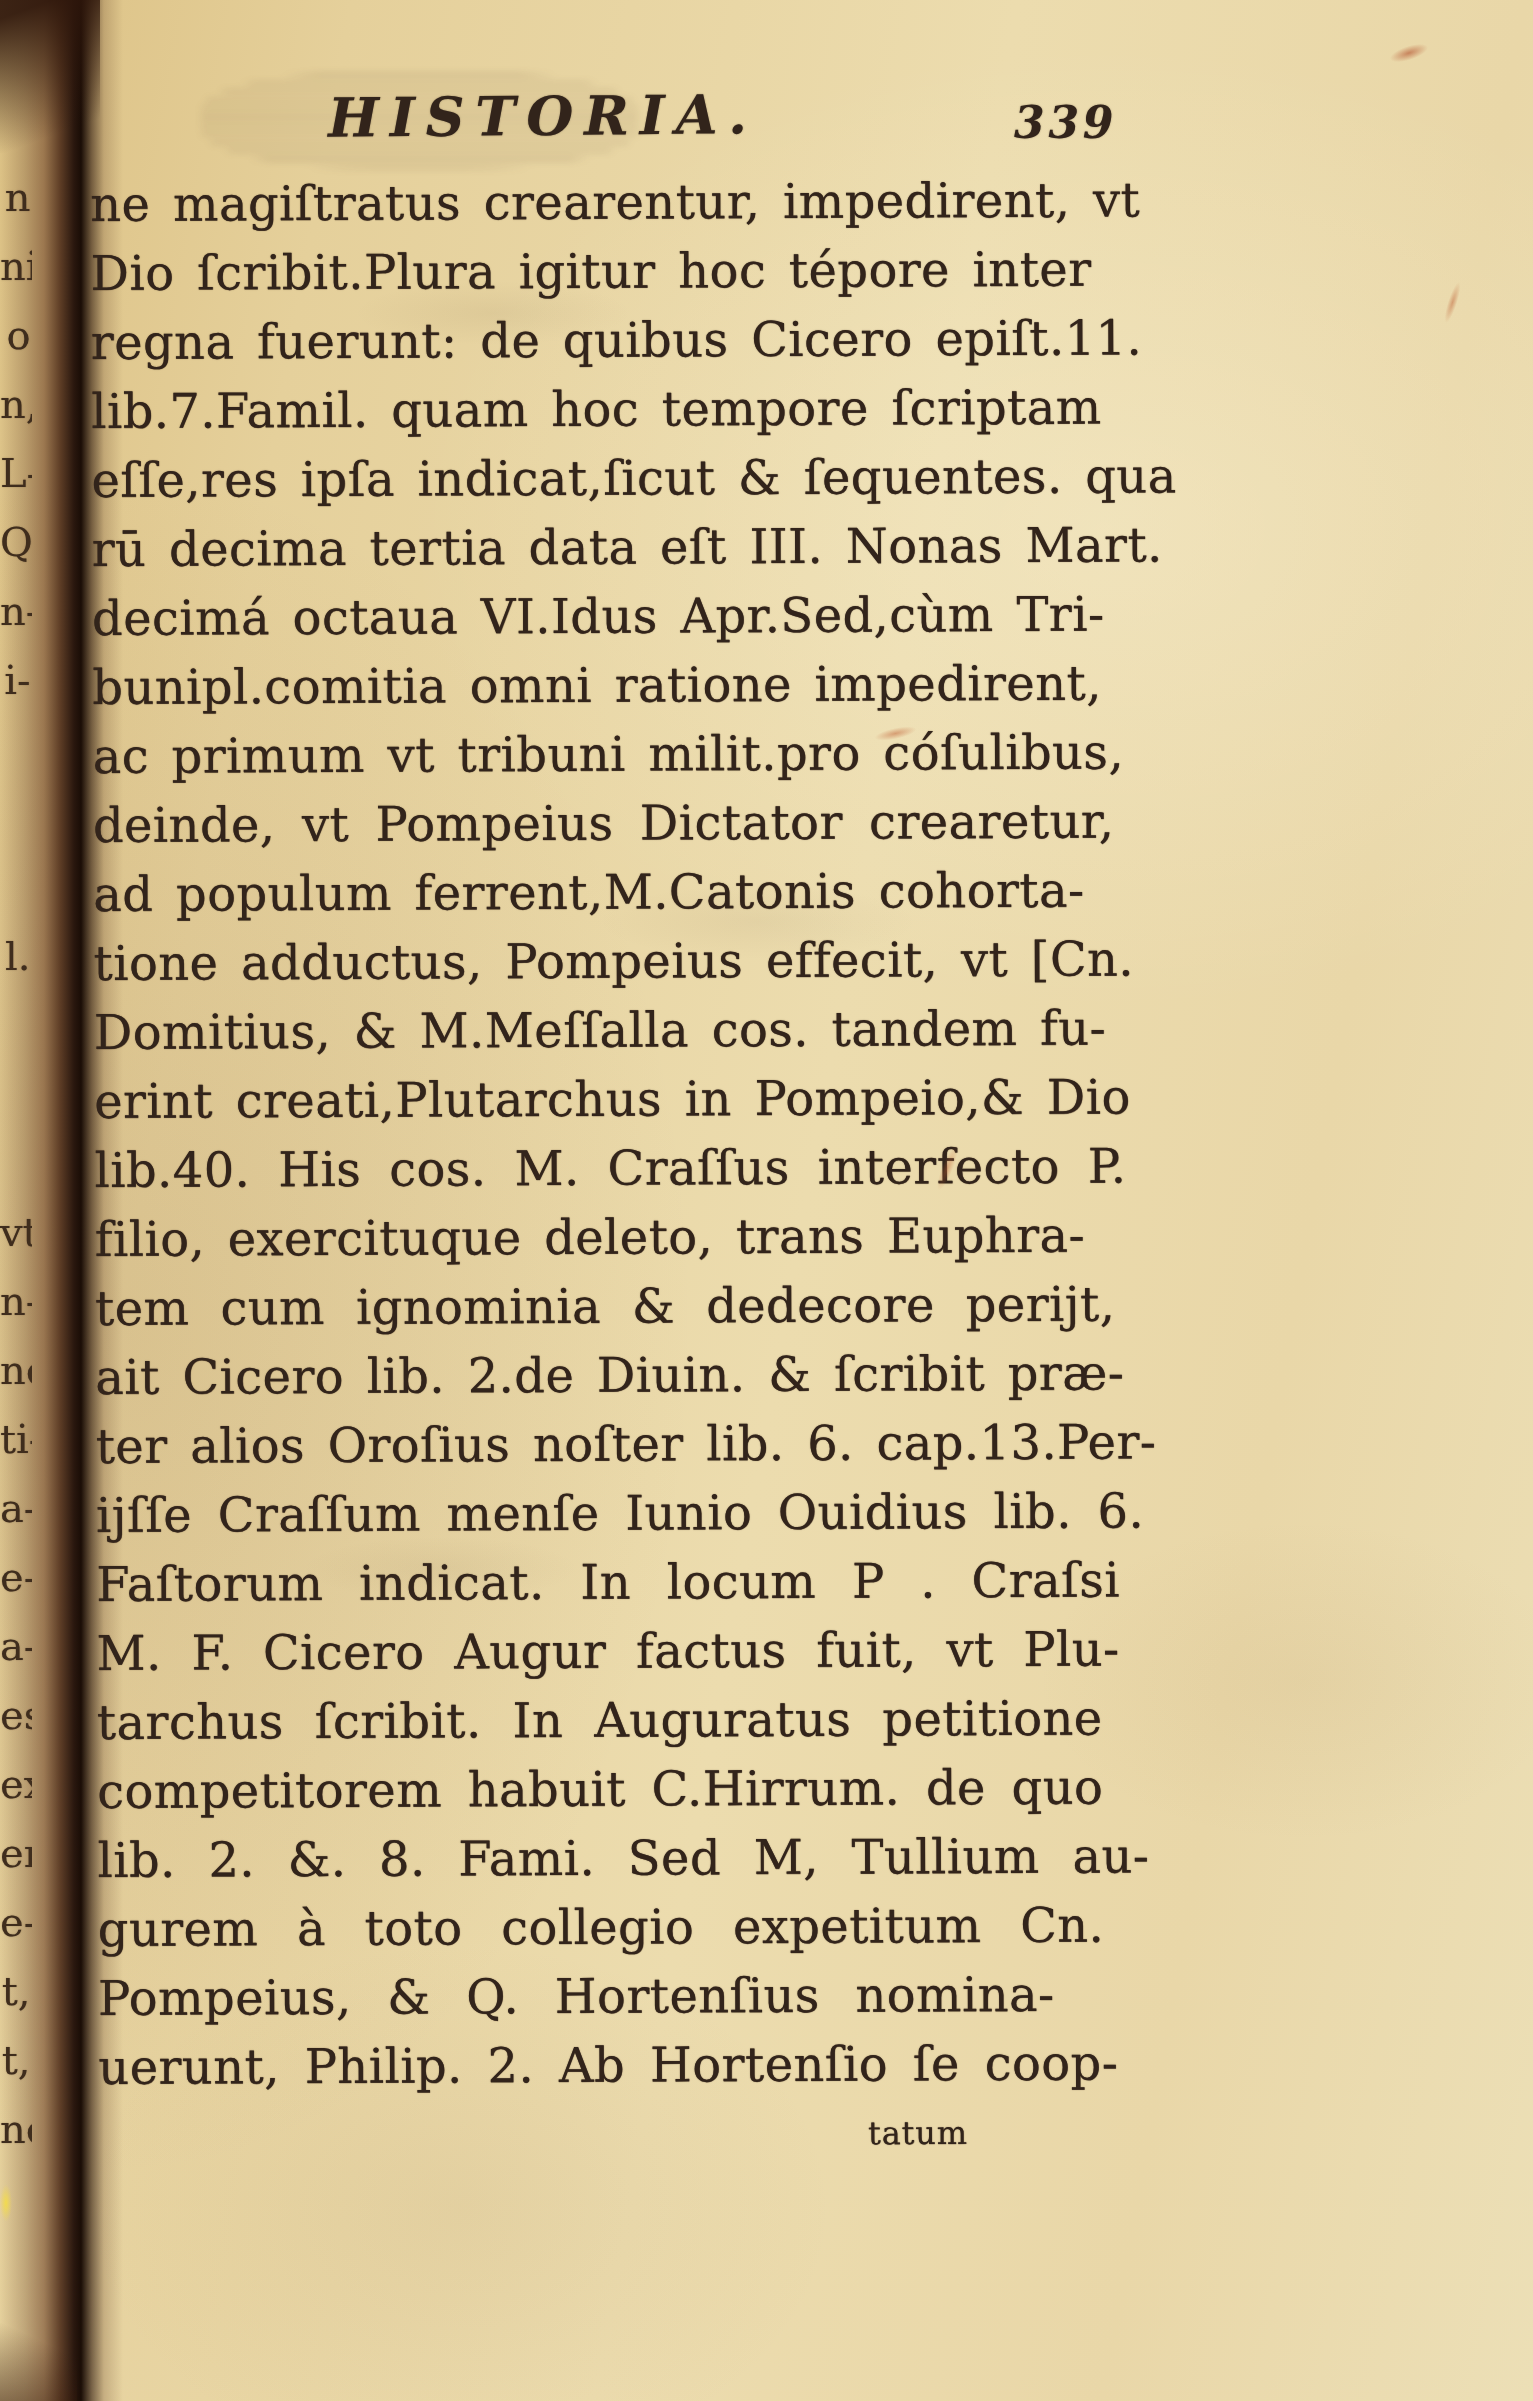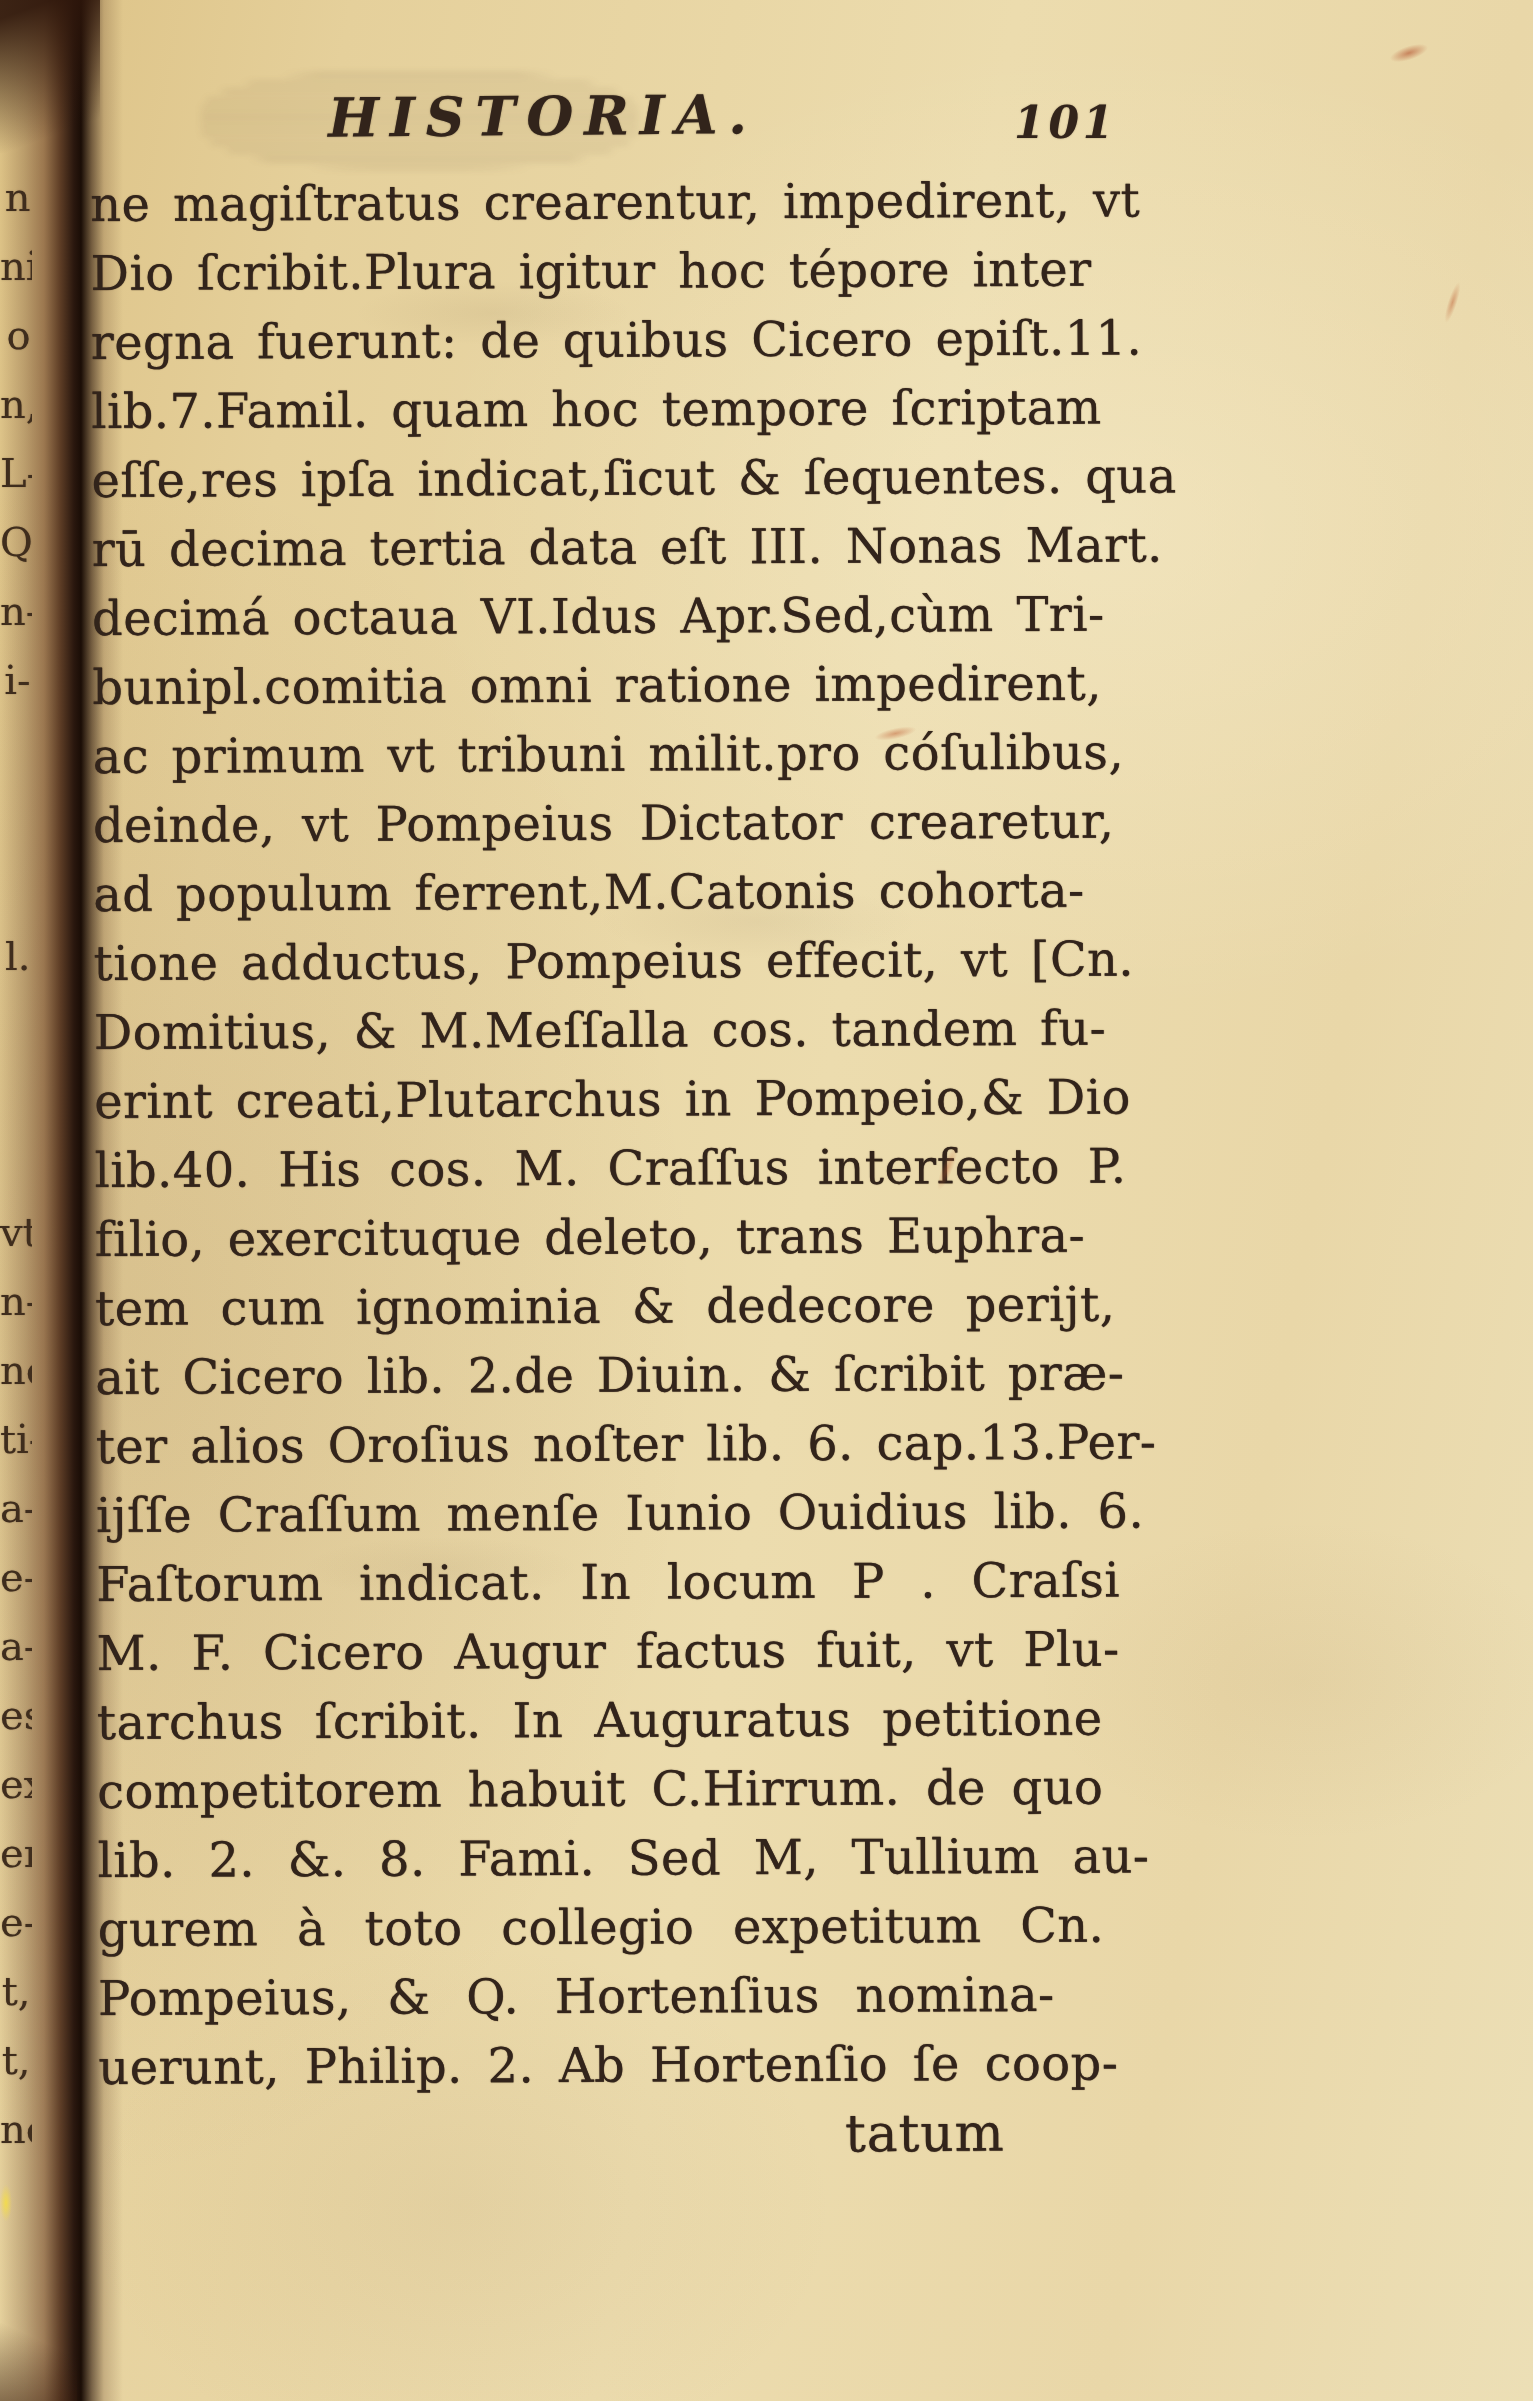--- a/index.html
+++ b/index.html
@@ -82,22 +82,22 @@
   .text-line:nth-child(20){word-spacing:10px}
   .text-line:nth-child(21){word-spacing:20px}
   .text-line:nth-child(22){word-spacing:14px}
   .text-line:nth-child(23){word-spacing:15.3px}
   .text-line:nth-child(24){word-spacing:10px}
   .text-line:nth-child(25){word-spacing:17px}
   .text-line:nth-child(26){word-spacing:23px}
   .text-line:nth-child(27){word-spacing:20px}
   .text-line:nth-child(28){word-spacing:9.2px}
   .catchword{
-    position:absolute;left:845px;top:2099px;
-    font-size:52px;line-height:69px;color:var(--ink,#32241b);
+    position:absolute;left:868px;top:2099px;
+    font-size:32px;line-height:69px;color:var(--ink,#32241b);
     letter-spacing:0.8px;transform:rotate(-0.3deg);
     text-shadow:0 0 1.2px rgba(50,32,20,.6), 0.3px 0.3px 0 rgba(50,32,20,.45);
     text-align:center;
   }
   
   .ghost-header{
     position:absolute;left:201px;top:71px;width:437px;height:98px;
     background:repeating-linear-gradient(0deg, rgba(88,62,38,.16) 0 3.1px, rgba(88,62,38,0) 3.1px 8.4px);
     filter:blur(3.8px);border-radius:40%;
   }
@@ -163,21 +163,21 @@
       <div class="margin-frag">t,</div>
       <div class="margin-frag">t,</div>
       <div class="margin-frag">ne</div>
     </div>
 
   <div class="ghost-header"></div>
   <div class="ghost-body"></div>
 
   <div class="header-row">
     <div class="header-title">HISTORIA.</div>
-    <div class="page-number">101</div>
+    <div class="page-number">339</div>
   </div>
 
   <div class="body-text">
       <div class="text-line">ne magiſtratus crearentur, impedirent, vt</div>
       <div class="text-line">Dio ſcribit.Plura igitur hoc tépore inter</div>
       <div class="text-line">regna fuerunt: de quibus Cicero epiſt.11.</div>
       <div class="text-line">lib.7.Famil. quam hoc tempore ſcriptam</div>
       <div class="text-line">eſſe,res ipſa indicat,ſicut &amp; ſequentes. qua</div>
       <div class="text-line">rū decima tertia data eſt III. Nonas Mart.</div>
       <div class="text-line">decimá octaua VI.Idus Apr.Sed,cùm Tri-</div>

